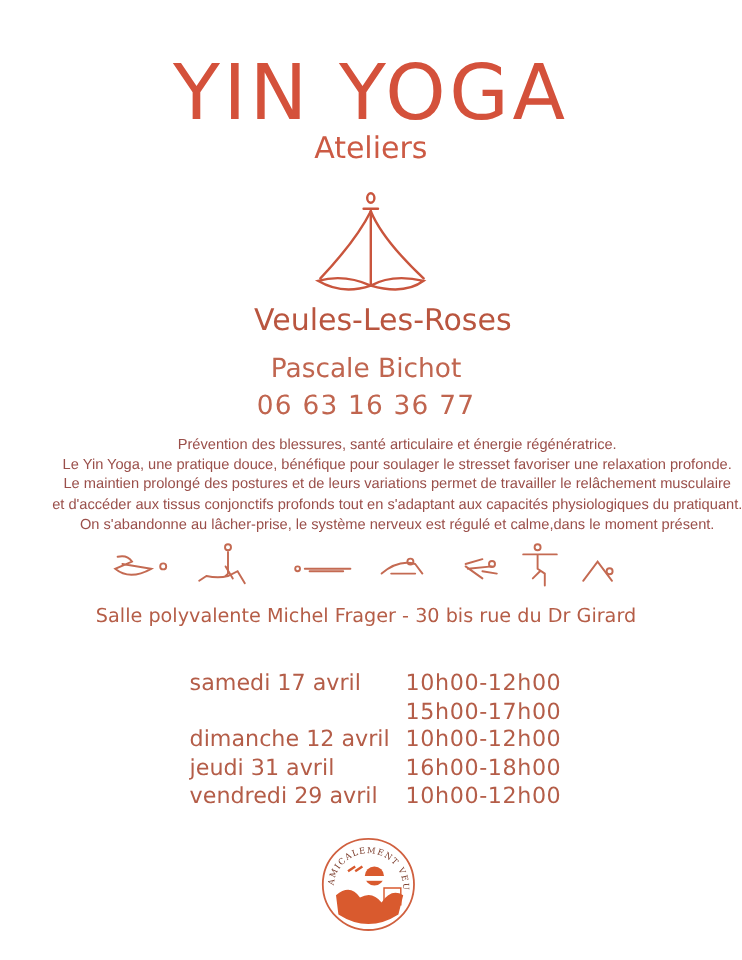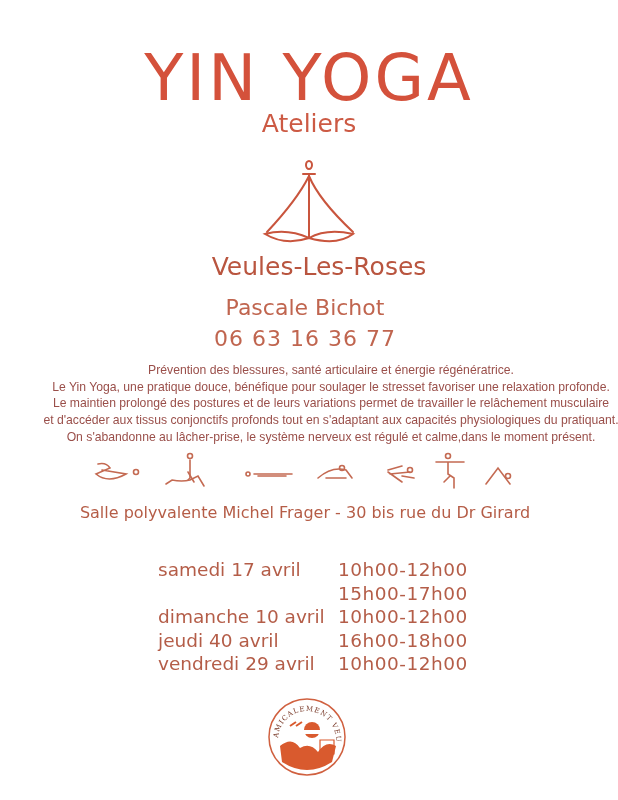--- a/index.html
+++ b/index.html
@@ -95,25 +95,25 @@
 <div class="abs" id="schedule">
   <div class="row">
     <span class="day">samedi 17 avril</span>
     <span class="time">10h00-12h00</span>
   </div>
   <div class="row">
     <span class="day"></span>
     <span class="time">15h00-17h00</span>
   </div>
   <div class="row">
-    <span class="day">dimanche 10 avril</span>
+    <span class="day">dimanche 12 avril</span>
     <span class="time">10h00-12h00</span>
   </div>
   <div class="row">
-    <span class="day">jeudi 40 avril</span>
+    <span class="day">jeudi 31 avril</span>
     <span class="time">16h00-18h00</span>
   </div>
   <div class="row">
     <span class="day">vendredi 29 avril</span>
     <span class="time">10h00-12h00</span>
   </div>
 </div>
 
 <svg class="abs" id="seal" viewBox="0 0 82 82">
   <defs>

